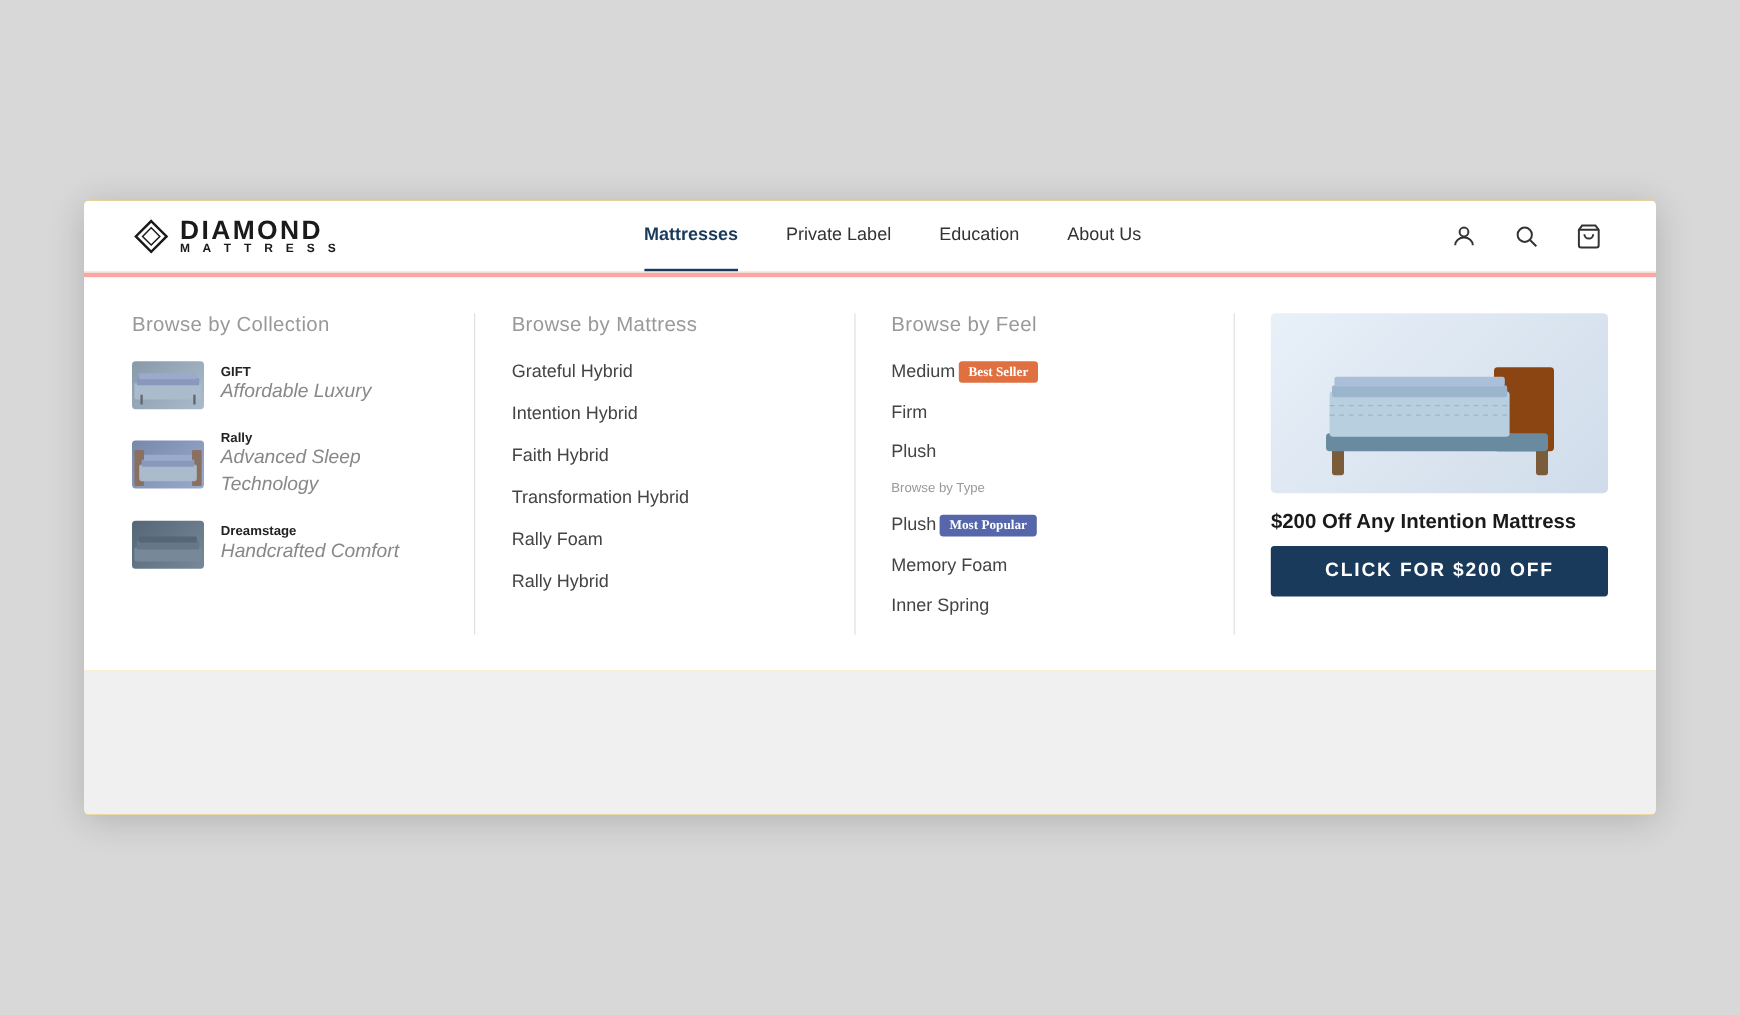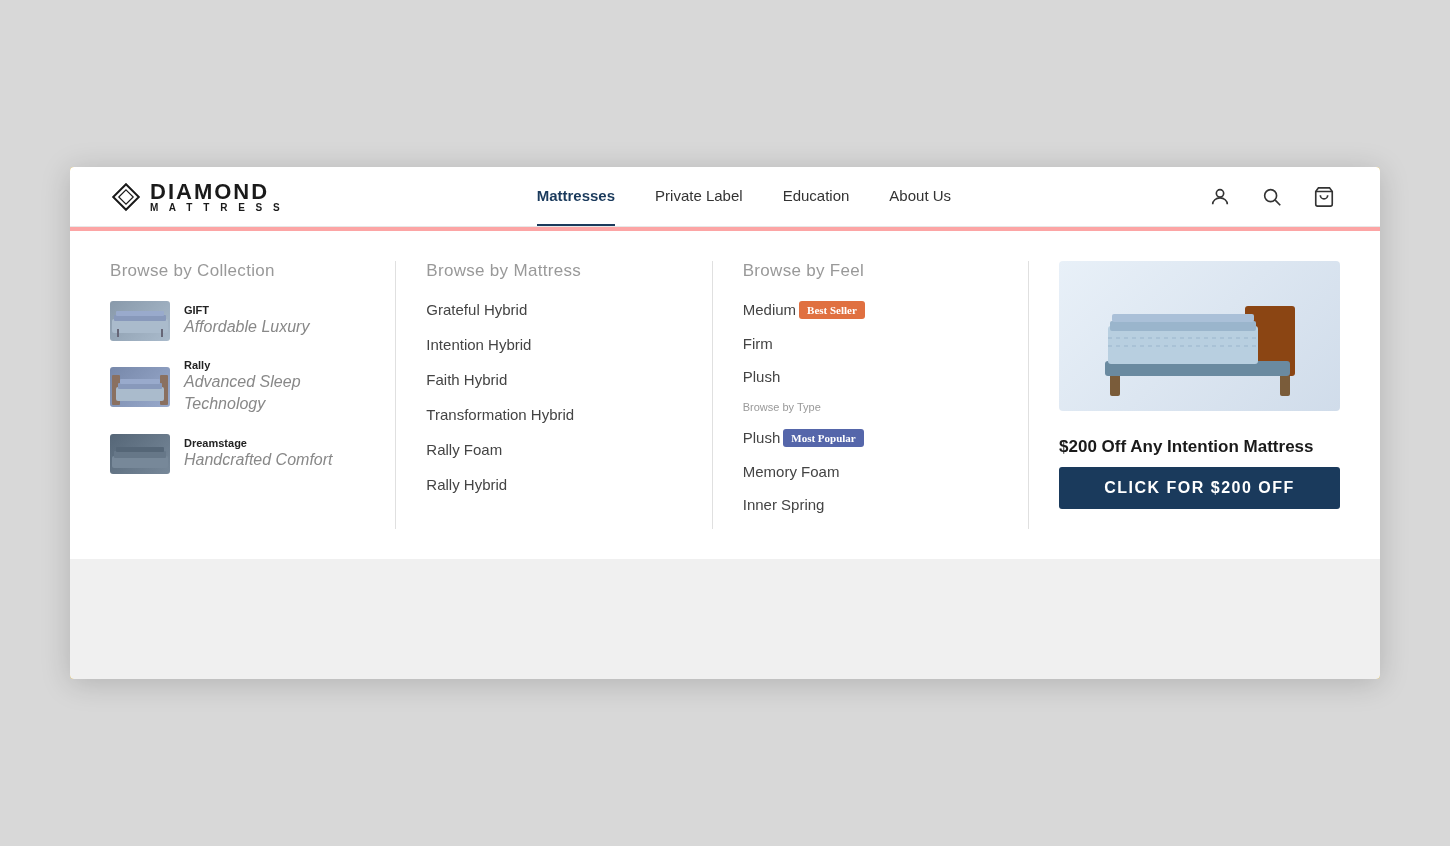--- a/index.html
+++ b/index.html
@@ -250,21 +250,20 @@
       align-items: center;
       justify-content: center;
     }
 
     
     .promo-title {
       font-size: 17px;
       font-weight: 700;
       color: #1a1a1a;
       margin-bottom: 10px;
-      margin-top: 12px;
     }
 
     .promo-desc {
       font-size: 13px;
       color: #999;
       line-height: 1.6;
       margin-bottom: 16px;
     }
 
     .promo-btn {

